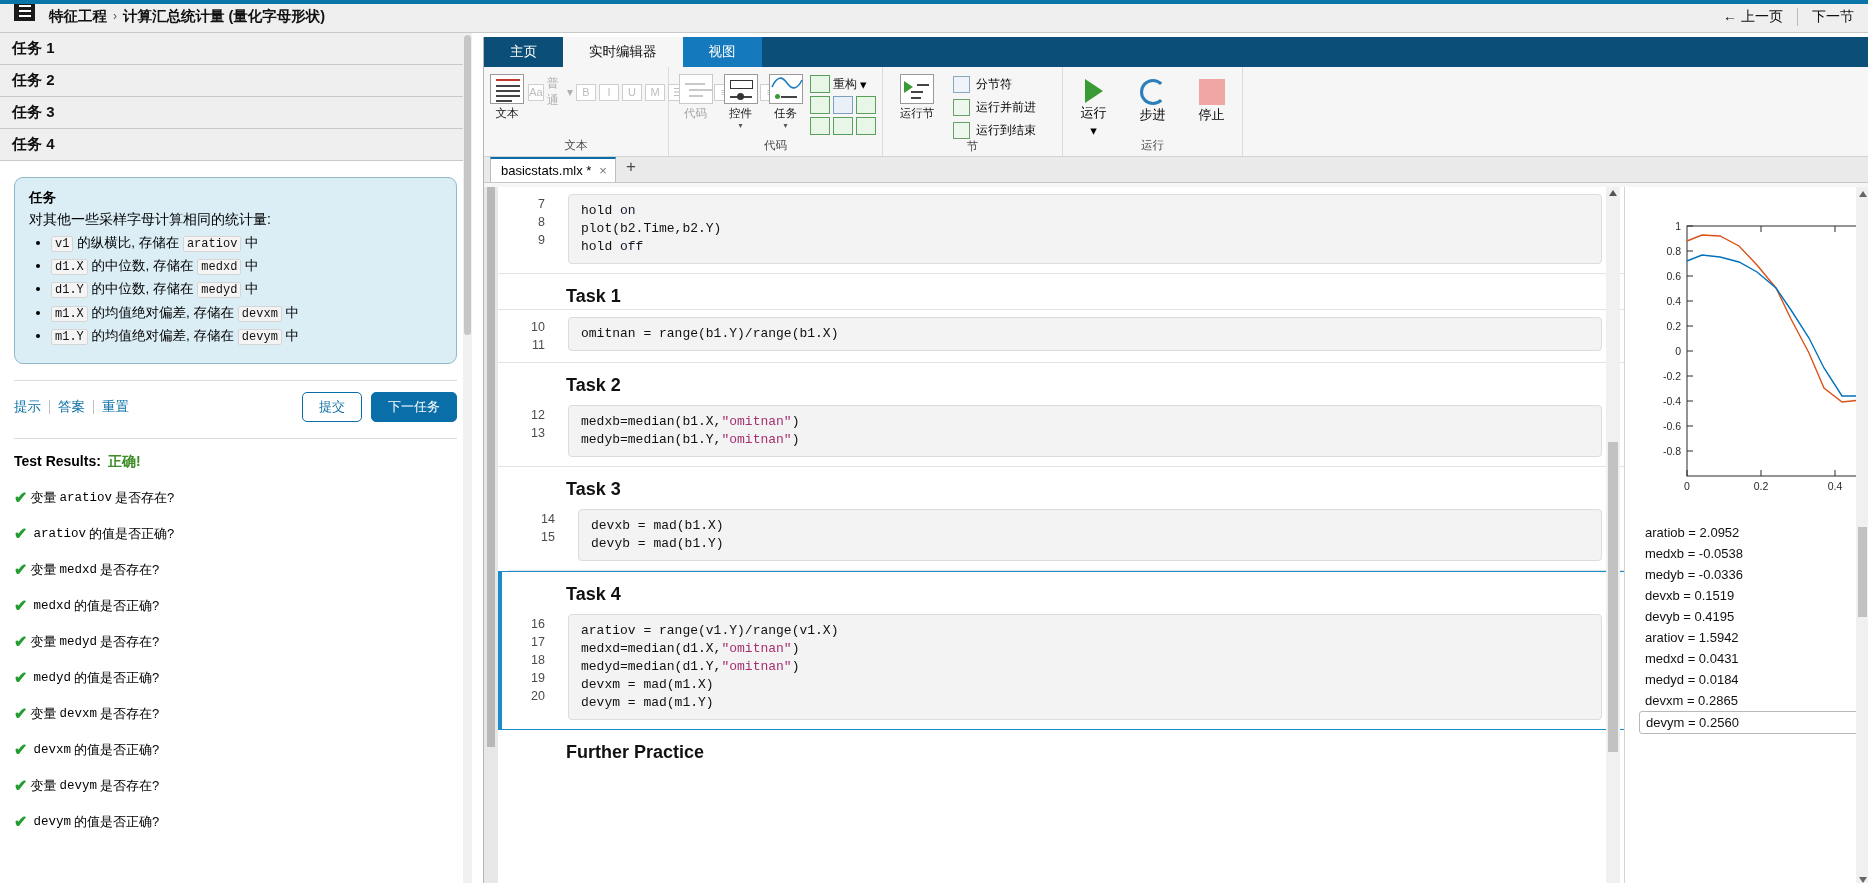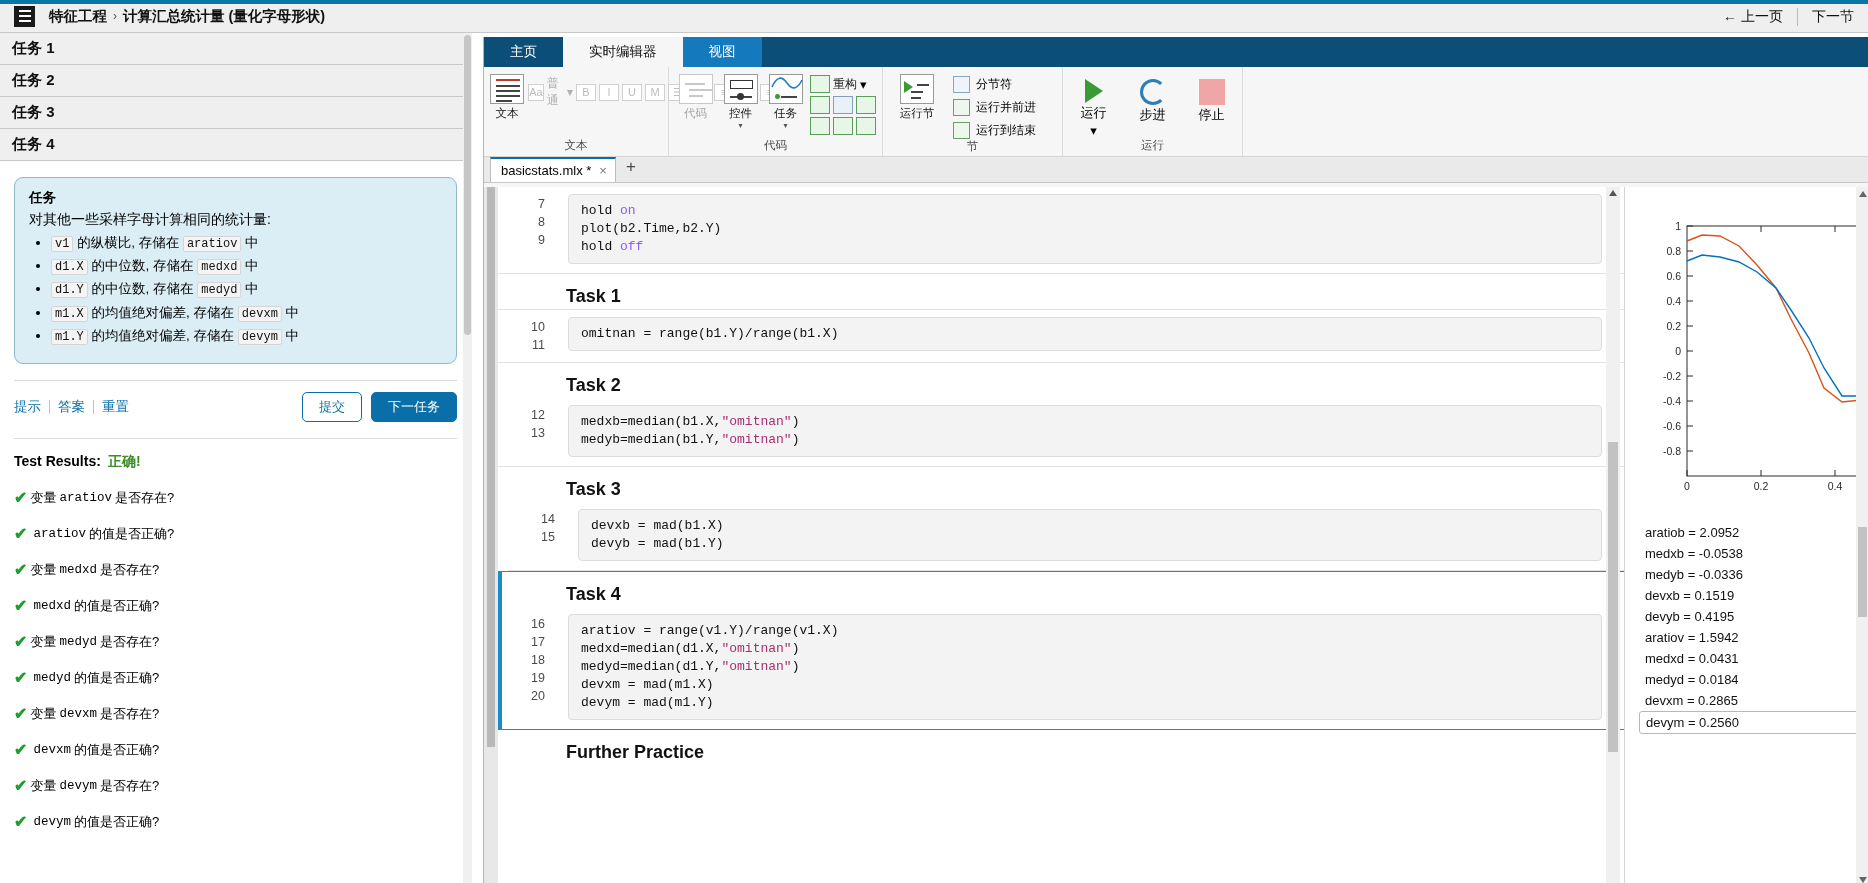--- a/index.html
+++ b/index.html
@@ -9,21 +9,21 @@
     font-family:"Liberation Sans", sans-serif;
     font-size:13px; color:#000;
     background:#fff; overflow:hidden;
   }
   .app { position:relative; width:1868px; height:883px; }
 
   
   .topbar {
     position:absolute; left:0; top:0; width:1868px; height:33px;
     background:#efefef; border-bottom:1px solid #c8c8c8;
-    display:flex; align-items:center;
+    display:flex; 
   }
   .topbar::before{
     content:""; position:absolute; left:0; top:0; width:100%; height:4px;
     background:#0a76a8;
   }
   .menu-btn {
     width:21px; height:21px; margin-left:14px; background:#1a1a1a;
     display:flex; flex-direction:column; justify-content:center;
     align-items:center; gap:3px; cursor:pointer;
   }
@@ -158,21 +158,21 @@
   .cell.sel::before { content:""; position:absolute; left:0; top:0; width:4px; height:100%; background:#1a8ccc; }
   .cell.sel { border-top:1px solid #1a8ccc; border-bottom:1px solid #1a8ccc; }
   .lnums { width:60px; padding:8px 0 8px 0; text-align:right; padding-right:13px;
            color:#4b4b4b; font-size:12.5px; line-height:18px; user-select:none; }
   .cbody { flex:1; padding:7px 22px 9px 10px; }
   .codebox {
     background:#f3f3f3; border:1px solid #dcdcdc; border-radius:4px;
     padding:7px 12px; font-family:"Liberation Mono", monospace; font-size:13px;
     line-height:18px; color:#111; white-space:pre;
   }
-  .codebox .kw { color:#8b5cf6; }
+  .codebox .kw { color:#0f172a; }
   .codebox .str { color:#a6306f; }
   .h2 { font-size:18px; font-weight:bold; color:#111; padding:12px 0 2px 8px; }
   .cell .head-wrap { flex:1; }
   .outscroll { position:absolute; left:0; top:0; width:14px; height:100%; background:#f0f0f0; }
   .outscroll .up { position:absolute; left:3px; top:3px; width:0;height:0;
         border-left:4px solid transparent;border-right:4px solid transparent;border-bottom:6px solid #555;}
   .outscroll .th { position:absolute; left:2px; top:255px; width:10px; height:310px; background:#c2c2c2; }
 
   .rightpane {
     position:absolute; left:1140px; top:150px; width:245px; height:700px;

